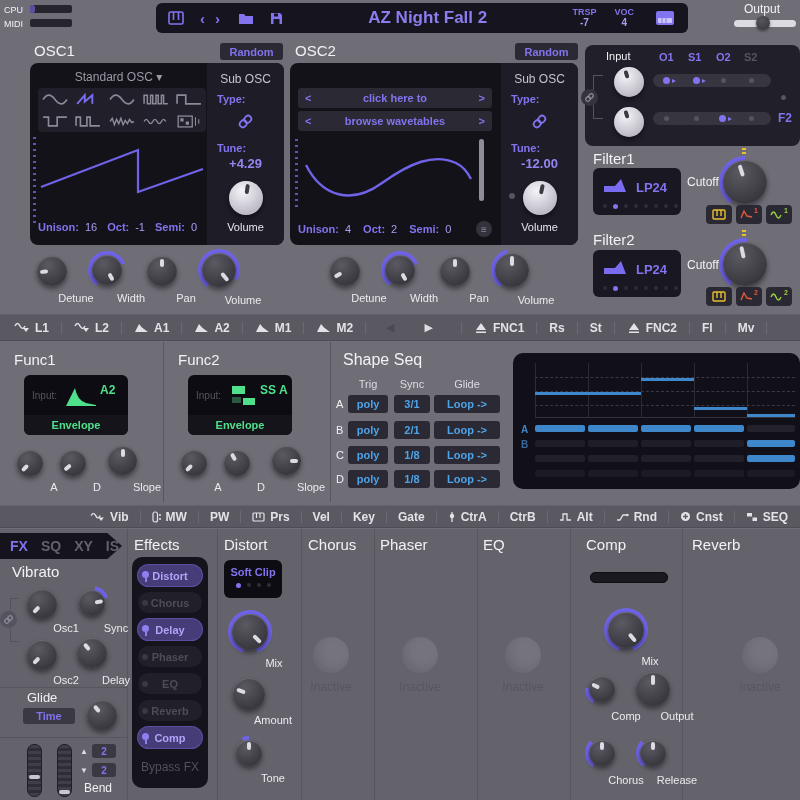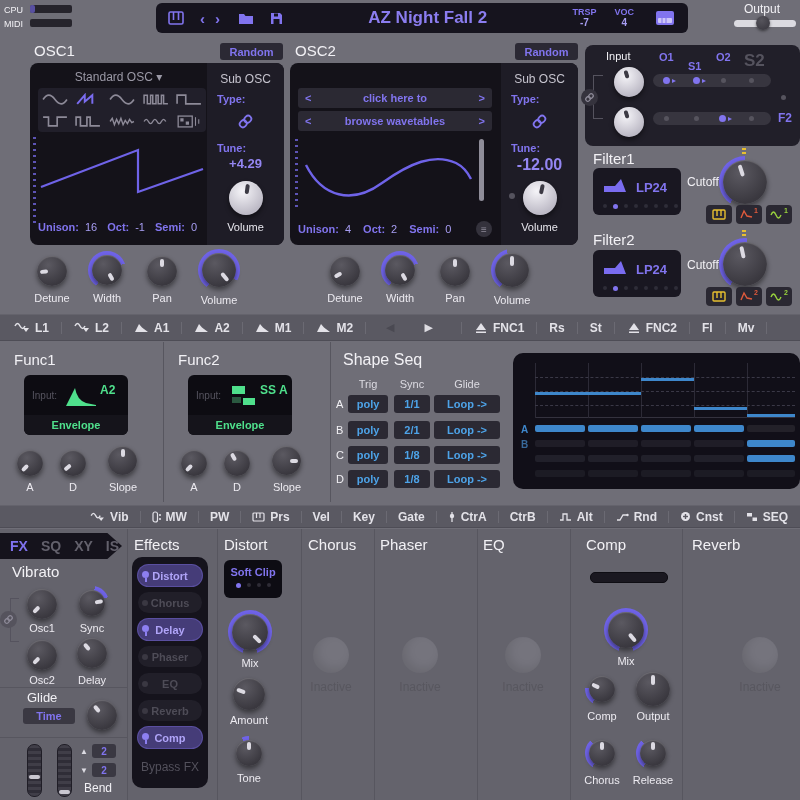--- a/index.html
+++ b/index.html
@@ -27,21 +27,21 @@
   .knob { position:absolute; border-radius:50%;
           background:radial-gradient(circle at 38% 30%, #5b5961, #3a383f 72%);
           box-shadow:0 3px 5px rgba(0,0,0,.45), inset 0 1px 1px rgba(255,255,255,.18); }
   .knob .rot { position:absolute; inset:0; }
   .knob .ptr { position:absolute; left:calc(50% - 2px); top:9%; width:4px; height:28%; border-radius:2px; background:#dcdae2; }
   .knob.light { background:radial-gradient(circle at 40% 30%, #f5f4f8, #bdbac6 72%); }
   .knob.light .ptr { background:#3c3a44; }
   .knob.inactive { background:#75747d; box-shadow:inset 4px -4px 10px rgba(0,0,0,.10); }
   .arc { position:absolute; border-radius:50%; }
   .arc > .knob { inset:4px; }
-  .klabel { position:absolute; color:#eceaf0; font-size:11px; text-align:center; }
+  .klabel { position:absolute; color:#eceaf0; font-size:11px; text-align:center;margin-left:24px; }
 
   
   .btn-dark { position:absolute; background:#2b2934; border-radius:3px; color:#8174ee; font-weight:bold; font-size:11px; display:flex; align-items:center; justify-content:center; }
   .cell { position:absolute; background:#2b2933; border-radius:3px; color:#4da3e8; font-weight:bold; font-size:11px; display:flex; align-items:center; justify-content:center; }
   .dot  { position:absolute; border-radius:50%; }
 
   
   .tabitem { display:flex; align-items:center; gap:5px; color:#e3e2e8; font-size:12px; font-weight:bold; white-space:nowrap; }
   .tsep { width:1px; height:12px; background:#6b6a73; }
 
@@ -266,21 +266,21 @@
       <div class="pur b" style="margin-top:7px;font-size:11px;text-align:left;padding-left:10px;">Type:</div>
       <div style="margin-top:8px;display:flex;justify-content:center;">
         <svg width="17" height="17" viewBox="0 0 16 16">
             <g transform="rotate(45 8 8)" fill="none" stroke="#8174ee" stroke-width="1.6">
               <rect x="5" y="1.5" width="6" height="7" rx="3"></rect>
               <rect x="5" y="7.5" width="6" height="7" rx="3"></rect>
             </g>
           </svg>
       </div>
       <div class="pur b" style="margin-top:12px;font-size:11px;text-align:left;padding-left:10px;">Tune:</div>
-      <div class="b" style="margin-top:2px;font-size:16px;color:#9486f2;">-12.00</div>
+      <div class="b" style="margin-top:2px;font-size:13px;color:#9486f2;">-12.00</div>
       <div class="dot" style="left:8px;top:130px;width:6px;height:6px;background:#55535e;"></div>
       <div class="knob light" style="left:22px;top:118px;width:34px;height:34px;">
           <div class="rot" style="transform:rotate(12deg)">
             <div class="ptr"></div>
           </div>
         </div>
       <div class="abs" style="left:0;top:158px;width:77px;color:#e8e7ee;font-size:11px;">Volume</div>
     </div>
   </div>
 
@@ -328,23 +328,23 @@
         <div class="rot" style="transform:rotate(-18deg)">
           <div class="ptr"></div>
         </div>
       </div>
     <div class="knob light" style="left:29px;top:62px;width:30px;height:30px;">
         <div class="rot" style="transform:rotate(-18deg)">
           <div class="ptr"></div>
         </div>
       </div>
     <span class="abs pur b" style="left:74px;top:6px;font-size:11px;">O1</span>
-    <span class="abs pur b" style="left:103px;top:15px;font-size:11px;">S1</span>
+    <span class="abs pur b" style="left:103px;top:6px;font-size:11px;">S1</span>
     <span class="abs pur b" style="left:131px;top:6px;font-size:11px;">O2</span>
-    <span class="abs dim b" style="left:159px;top:6px;font-size:17px;">S2</span>
+    <span class="abs dim b" style="left:159px;top:6px;font-size:11px;">S2</span>
 
     <div class="abs" style="left:68px;top:29px;width:118px;height:13px;background:#37353f;border-radius:7px;">
       <div class="dot" style="left:10px;top:3px;width:7px;height:7px;background:#8174ee;"></div>
       <div class="abs" style="left:19px;top:4.5px;width:0;height:0;border-left:4px solid #8174ee;border-top:2.5px solid transparent;border-bottom:2.5px solid transparent;"></div>
       <div class="dot" style="left:40px;top:3px;width:7px;height:7px;background:#8174ee;"></div>
       <div class="abs" style="left:49px;top:4.5px;width:0;height:0;border-left:4px solid #8174ee;border-top:2.5px solid transparent;border-bottom:2.5px solid transparent;"></div>
       <div class="dot" style="left:68px;top:4px;width:5px;height:5px;background:#56545e;"></div>
       <div class="dot" style="left:96px;top:4px;width:5px;height:5px;background:#56545e;"></div>
     </div>
     <span class="abs pur b" style="left:193px;top:28px;font-size:12px;margin-left:39px;">F1</span>
@@ -599,21 +599,21 @@
     </div>
   <span class="klabel" style="left:266px;top:481px;width:42px;">Slope</span>
 
   <span class="abs wt" style="left:343px;top:351px;font-size:16px;">Shape Seq</span>
   <span class="abs" style="left:348px;top:378px;width:40px;text-align:center;color:#dcdbe2;font-size:11px;">Trig</span>
   <span class="abs" style="left:394px;top:378px;width:36px;text-align:center;color:#dcdbe2;font-size:11px;">Sync</span>
   <span class="abs" style="left:434px;top:378px;width:66px;text-align:center;color:#dcdbe2;font-size:11px;">Glide</span>
 
   <span class="abs wt" style="left:336px;top:398px;font-size:11px;">A</span>
   <div class="cell" style="left:348px;top:395px;width:40px;height:18px;">poly</div>
-  <div class="cell" style="left:394px;top:395px;width:36px;height:18px;">1/1</div>
+  <div class="cell" style="left:394px;top:395px;width:36px;height:18px;">3/1</div>
   <div class="cell" style="left:434px;top:395px;width:66px;height:18px;">Loop -&gt;</div>
 
   <span class="abs wt" style="left:336px;top:424px;font-size:11px;">B</span>
   <div class="cell" style="left:348px;top:421px;width:40px;height:18px;">poly</div>
   <div class="cell" style="left:394px;top:421px;width:36px;height:18px;">2/1</div>
   <div class="cell" style="left:434px;top:421px;width:66px;height:18px;">Loop -&gt;</div>
 
   <span class="abs wt" style="left:336px;top:449px;font-size:11px;">C</span>
   <div class="cell" style="left:348px;top:446px;width:40px;height:18px;">poly</div>
   <div class="cell" style="left:394px;top:446px;width:36px;height:18px;">1/8</div>

